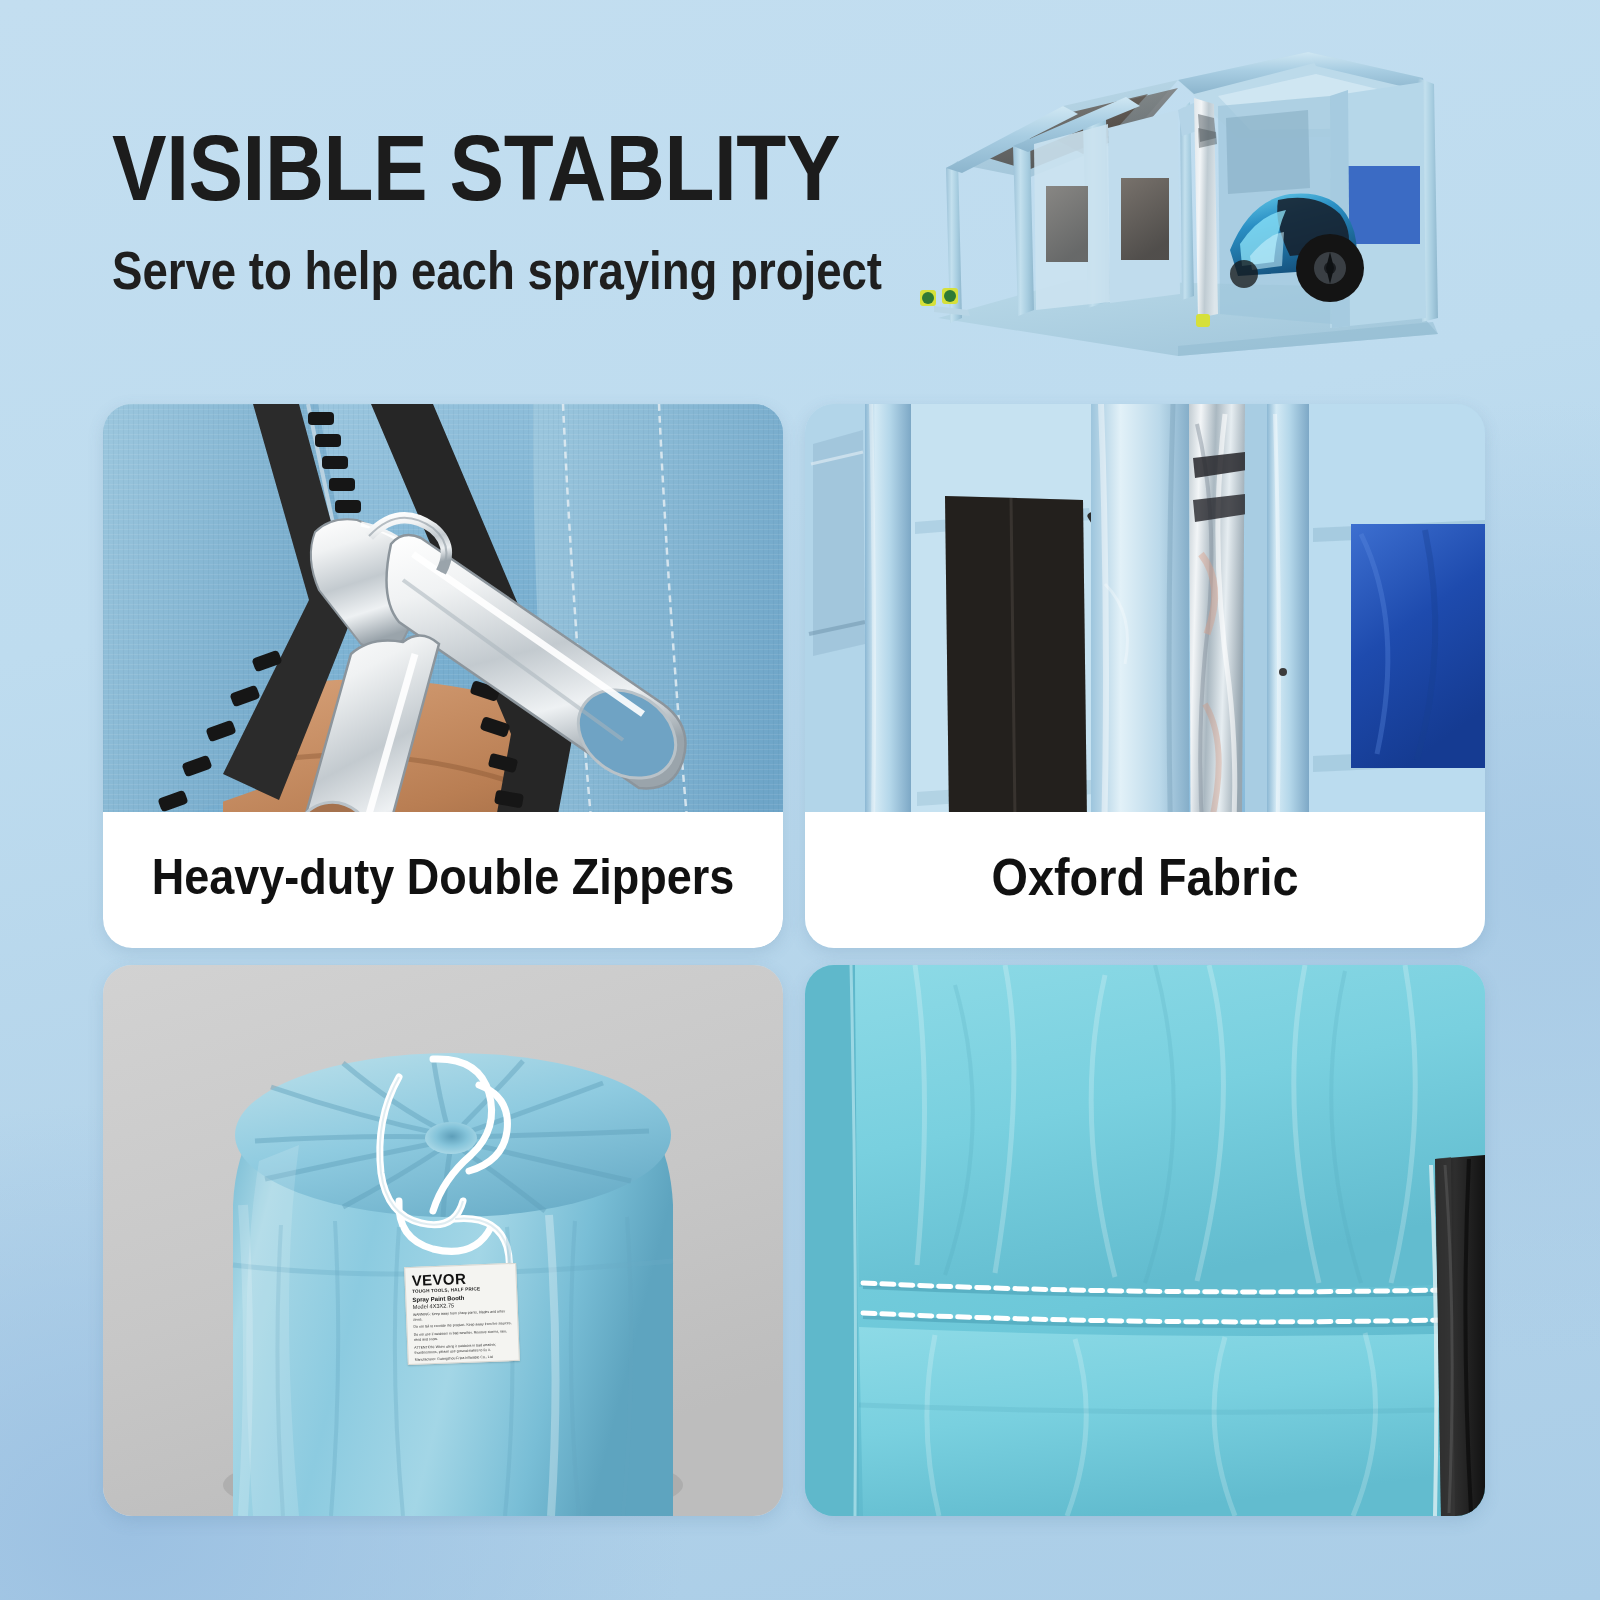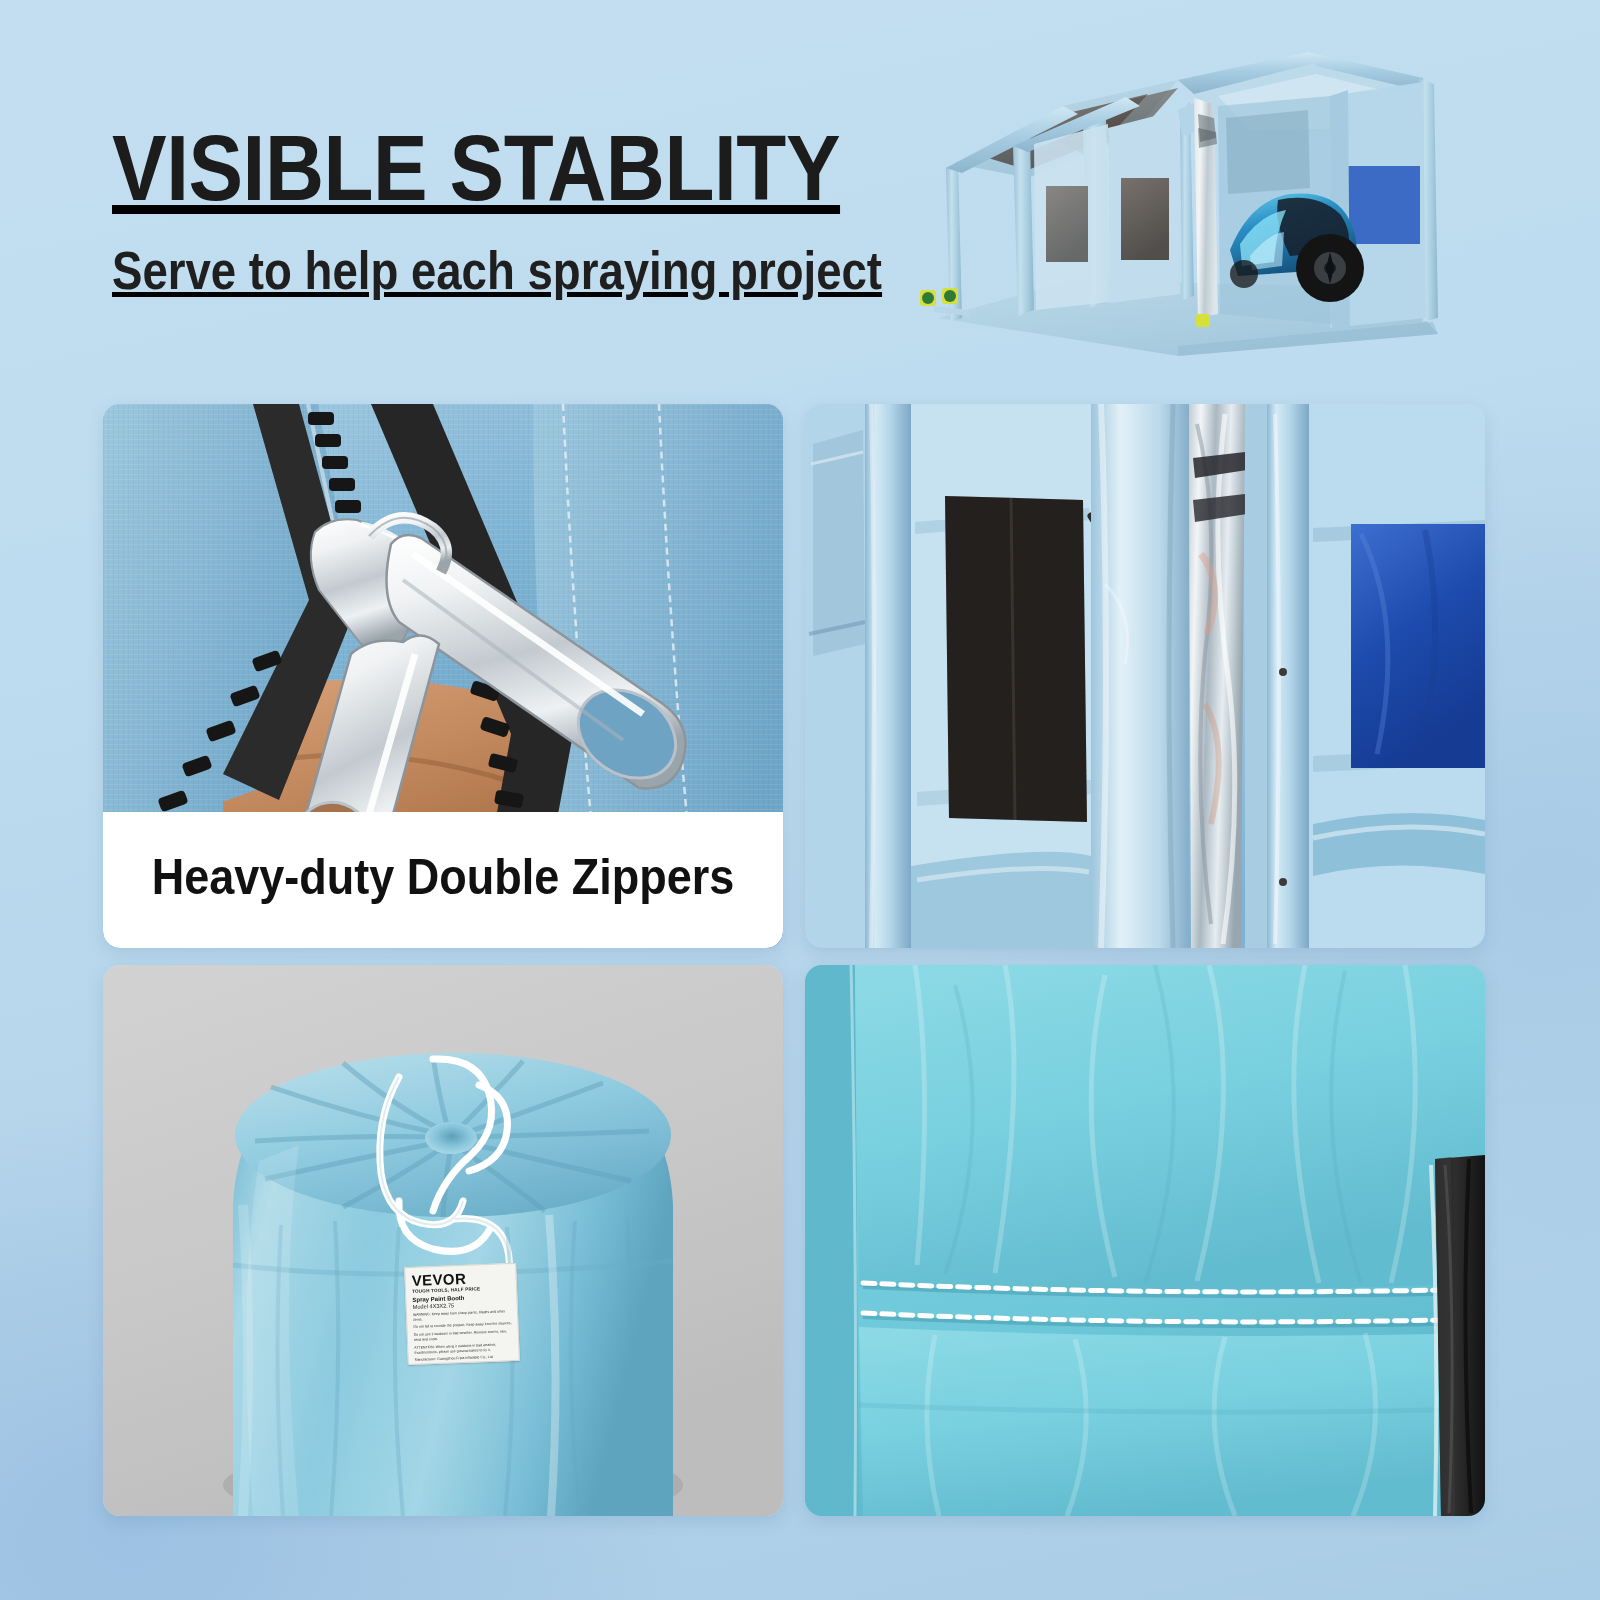--- a/index.html
+++ b/index.html
@@ -9,21 +9,21 @@
     font-family:"Liberation Sans", sans-serif;
     background:
       radial-gradient(ellipse 900px 700px at 8% 96%, #9cc1e2 0%, rgba(156,193,226,0) 62%),
       radial-gradient(ellipse 1000px 800px at 97% 55%, #a9cbe6 0%, rgba(169,203,230,0) 60%),
       linear-gradient(168deg, #c3def0 0%, #bedcef 34%, #b4d4ea 64%, #aacde7 100%);
     overflow:hidden;
     position:relative;
   }
 
   
-  .header { position:absolute; left:112px; top:124px; width:760px;text-decoration:underline; }
+  .header { position:absolute; left:112px; top:124px; width:760px; }
   .headline {
     font-family:"Liberation Sans Narrow","Liberation Sans", sans-serif;
     font-weight:bold;
     font-size:93px;
     line-height:0.95;
     letter-spacing:-0.5px;
     color:#1c1c1c;
     transform:scaleX(0.88);
     transform-origin:left center;
     white-space:nowrap;
@@ -50,21 +50,21 @@
     left:103px; top:404px;
     width:1382px; height:1112px;
     display:grid;
     grid-template-columns:680px 680px;
     grid-template-rows:544px 551px;
     column-gap:22px;
     row-gap:17px;
   }
   .card {
     position:relative;
-    border-radius:17px;
+    border-radius:29px;
     overflow:hidden;
     background:#cfe3f2;
     box-shadow:0 5px 16px rgba(70,110,150,0.17);
   }
   .photo { position:absolute; inset:0; }
   .photo svg { display:block; width:100%; height:100%; }
 
   .caption-band {
     position:absolute;
     left:0; right:0; bottom:0;
@@ -455,20 +455,23 @@
           <path d="M508 420 Q600 400 680 416 L680 470 Q590 452 508 472 Z" fill="#8fc0d9"></path>
           <path d="M508 434 Q600 414 680 430" stroke="#ffffff" stroke-width="5" opacity="0.45" fill="none"></path>
         </g>
 
         <g>
           <path d="M106 462 Q240 440 286 452 L286 544 L106 544 Z" fill="#9ec8de"></path>
           <path d="M112 476 Q230 458 284 468" stroke="#ffffff" stroke-width="5" opacity="0.4" fill="none"></path>
         </g>
       </svg>
     </div>
+    <div class="caption-band">
+      <div class="caption-text">Oxford Fabric</div>
+    </div>
   </div>
 
   <div class="card r2 backpack">
     <div class="photo">
       <svg viewBox="0 0 680 551" preserveAspectRatio="xMidYMid slice" xmlns="http://www.w3.org/2000/svg">
         <defs>
           <linearGradient id="b_bg" x1="0" y1="0" x2="0.4" y2="1">
             <stop offset="0%" stop-color="#d2d2d2"></stop>
               <stop offset="60%" stop-color="#c7c7c7"></stop>
             <stop offset="100%" stop-color="#bdbdbd"></stop>

